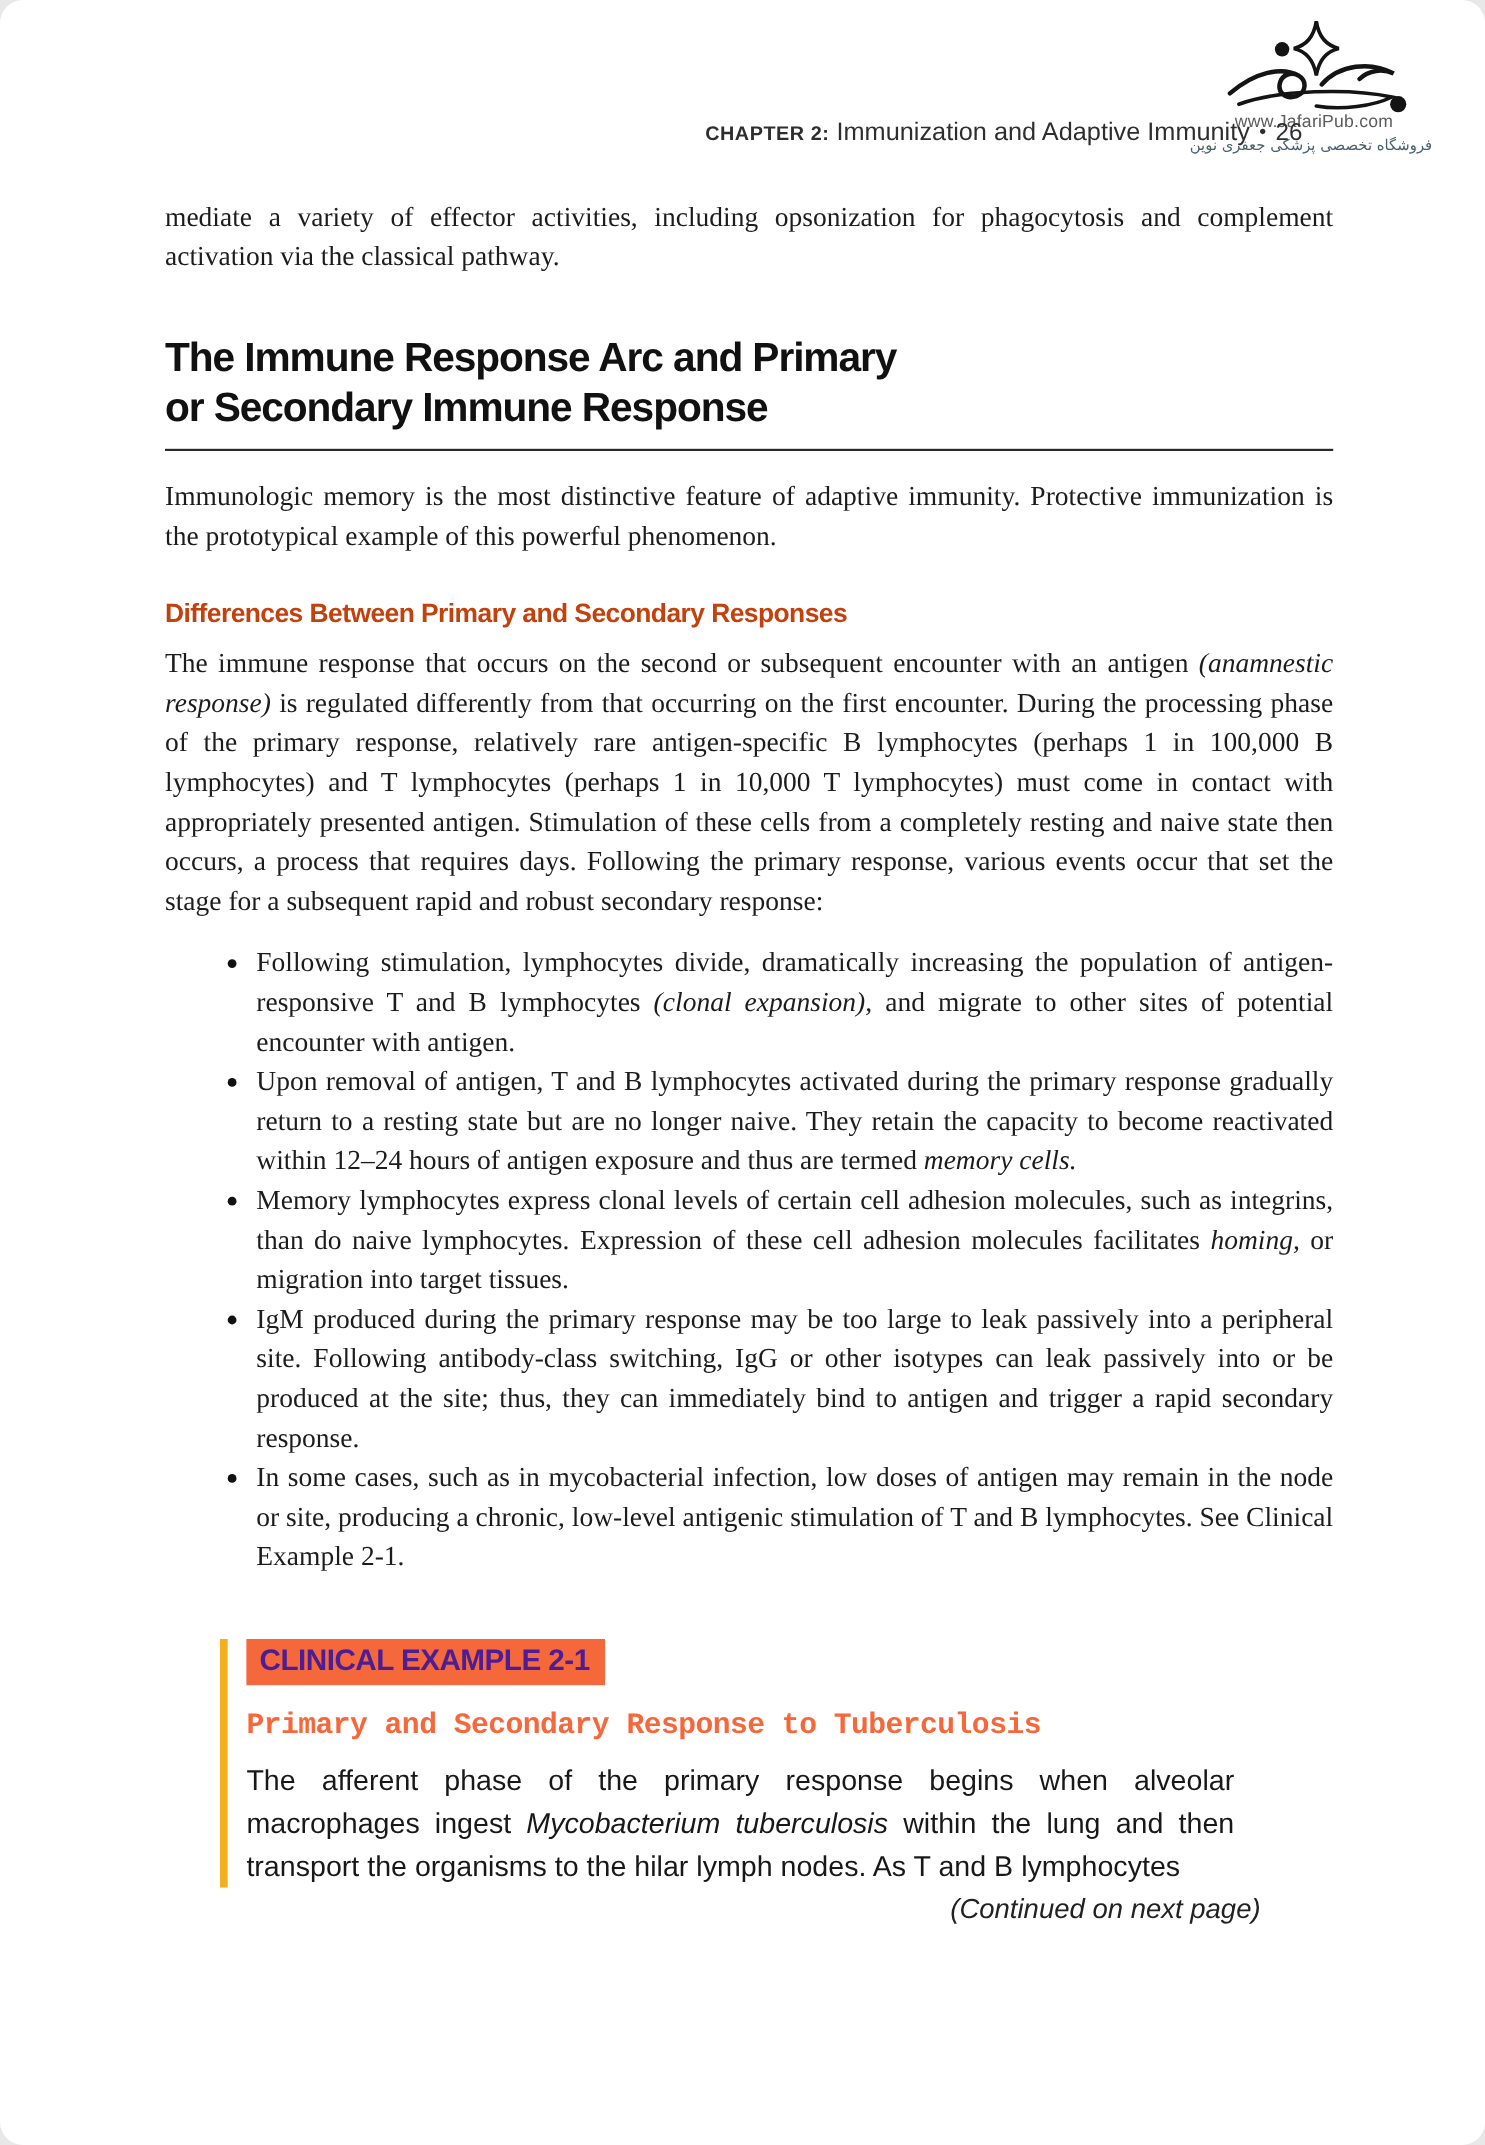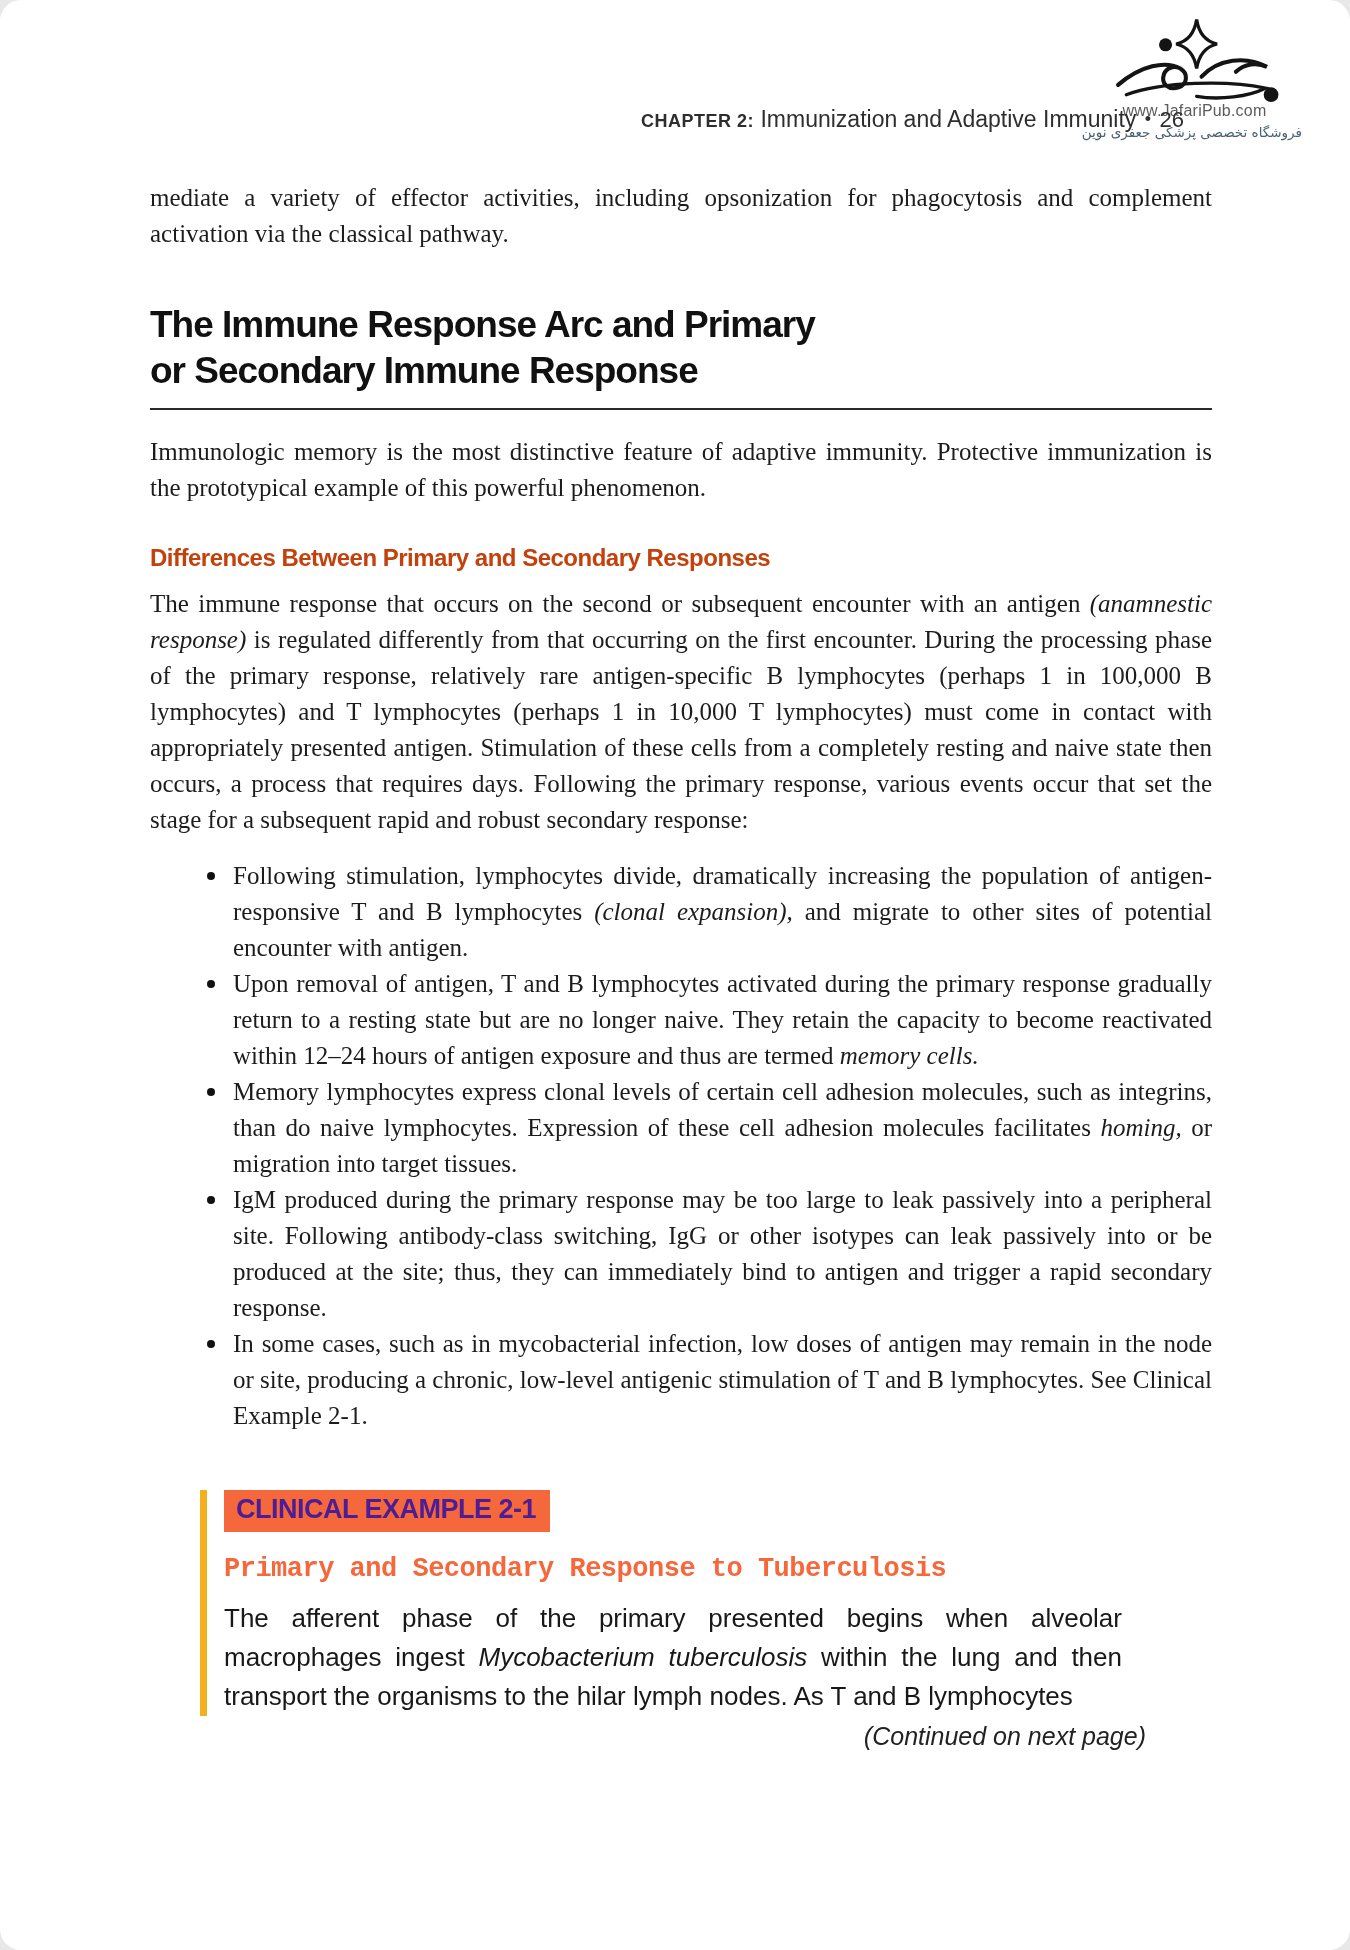--- a/index.html
+++ b/index.html
@@ -155,19 +155,19 @@
       <li><span>Following stimulation, lymphocytes divide, dramatically increasing the population of antigen-responsive T and B lymphocytes </span><em>(clonal expansion),</em><span> and migrate to other sites of potential encounter with antigen.</span></li>
       <li><span>Upon removal of antigen, T and B lymphocytes activated during the primary response gradually return to a resting state but are no longer naive. They retain the capacity to become reactivated within 12–24 hours of antigen exposure and thus are termed </span><em>memory cells.</em><span></span></li>
       <li><span>Memory lymphocytes express clonal levels of certain cell adhesion molecules, such as integrins, than do naive lymphocytes. Expression of these cell adhesion molecules facilitates </span><em>homing,</em><span> or migration into target tissues.</span></li>
       <li><span>IgM produced during the primary response may be too large to leak passively into a peripheral site. Following antibody-class switching, IgG or other isotypes can leak passively into or be produced at the site; thus, they can immediately bind to antigen and trigger a rapid secondary response.</span><em></em><span></span></li>
       <li><span>In some cases, such as in mycobacterial infection, low doses of antigen may remain in the node or site, producing a chronic, low-level antigenic stimulation of T and B lymphocytes. See Clinical Example 2-1.</span><em></em><span></span></li>
     </ul>
 
     <div class="clinical-example">
       <div class="ce-badge">CLINICAL EXAMPLE 2-1</div>
       <div class="ce-title">Primary and Secondary Response to Tuberculosis</div>
-      <p class="ce-body"><span>The afferent phase of the primary presented begins when alveolar macrophages ingest </span><em>Mycobacterium tuberculosis</em><span> within the lung and then transport the organisms to the hilar lymph nodes. As T and B lymphocytes</span></p>
+      <p class="ce-body"><span>The afferent phase of the primary response begins when alveolar macrophages ingest </span><em>Mycobacterium tuberculosis</em><span> within the lung and then transport the organisms to the hilar lymph nodes. As T and B lymphocytes</span></p>
     </div>
 
     <div class="continued-note">(Continued on next page)</div>
 
   </div>
 </div>
 
 </body></html>

